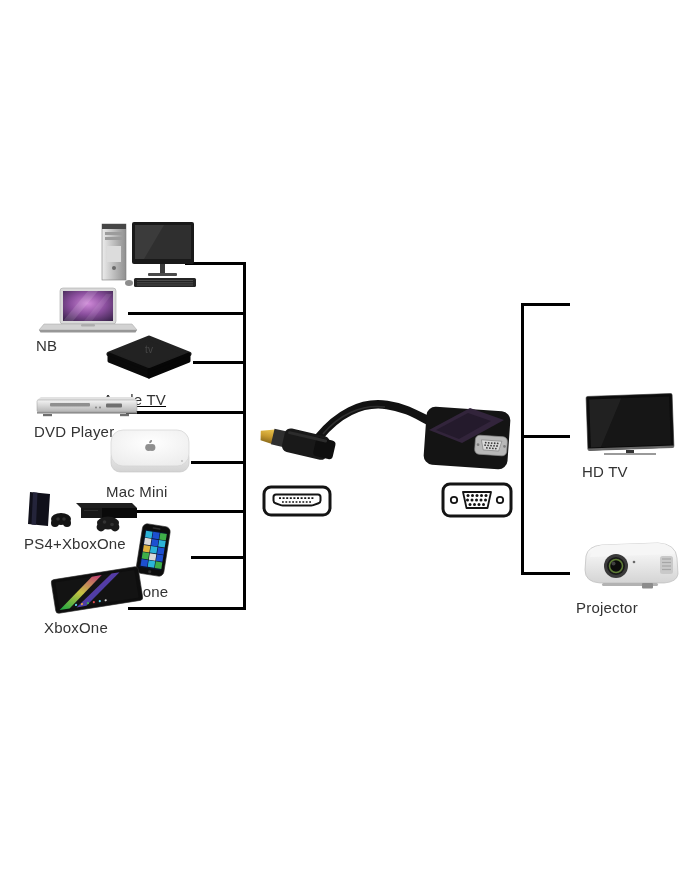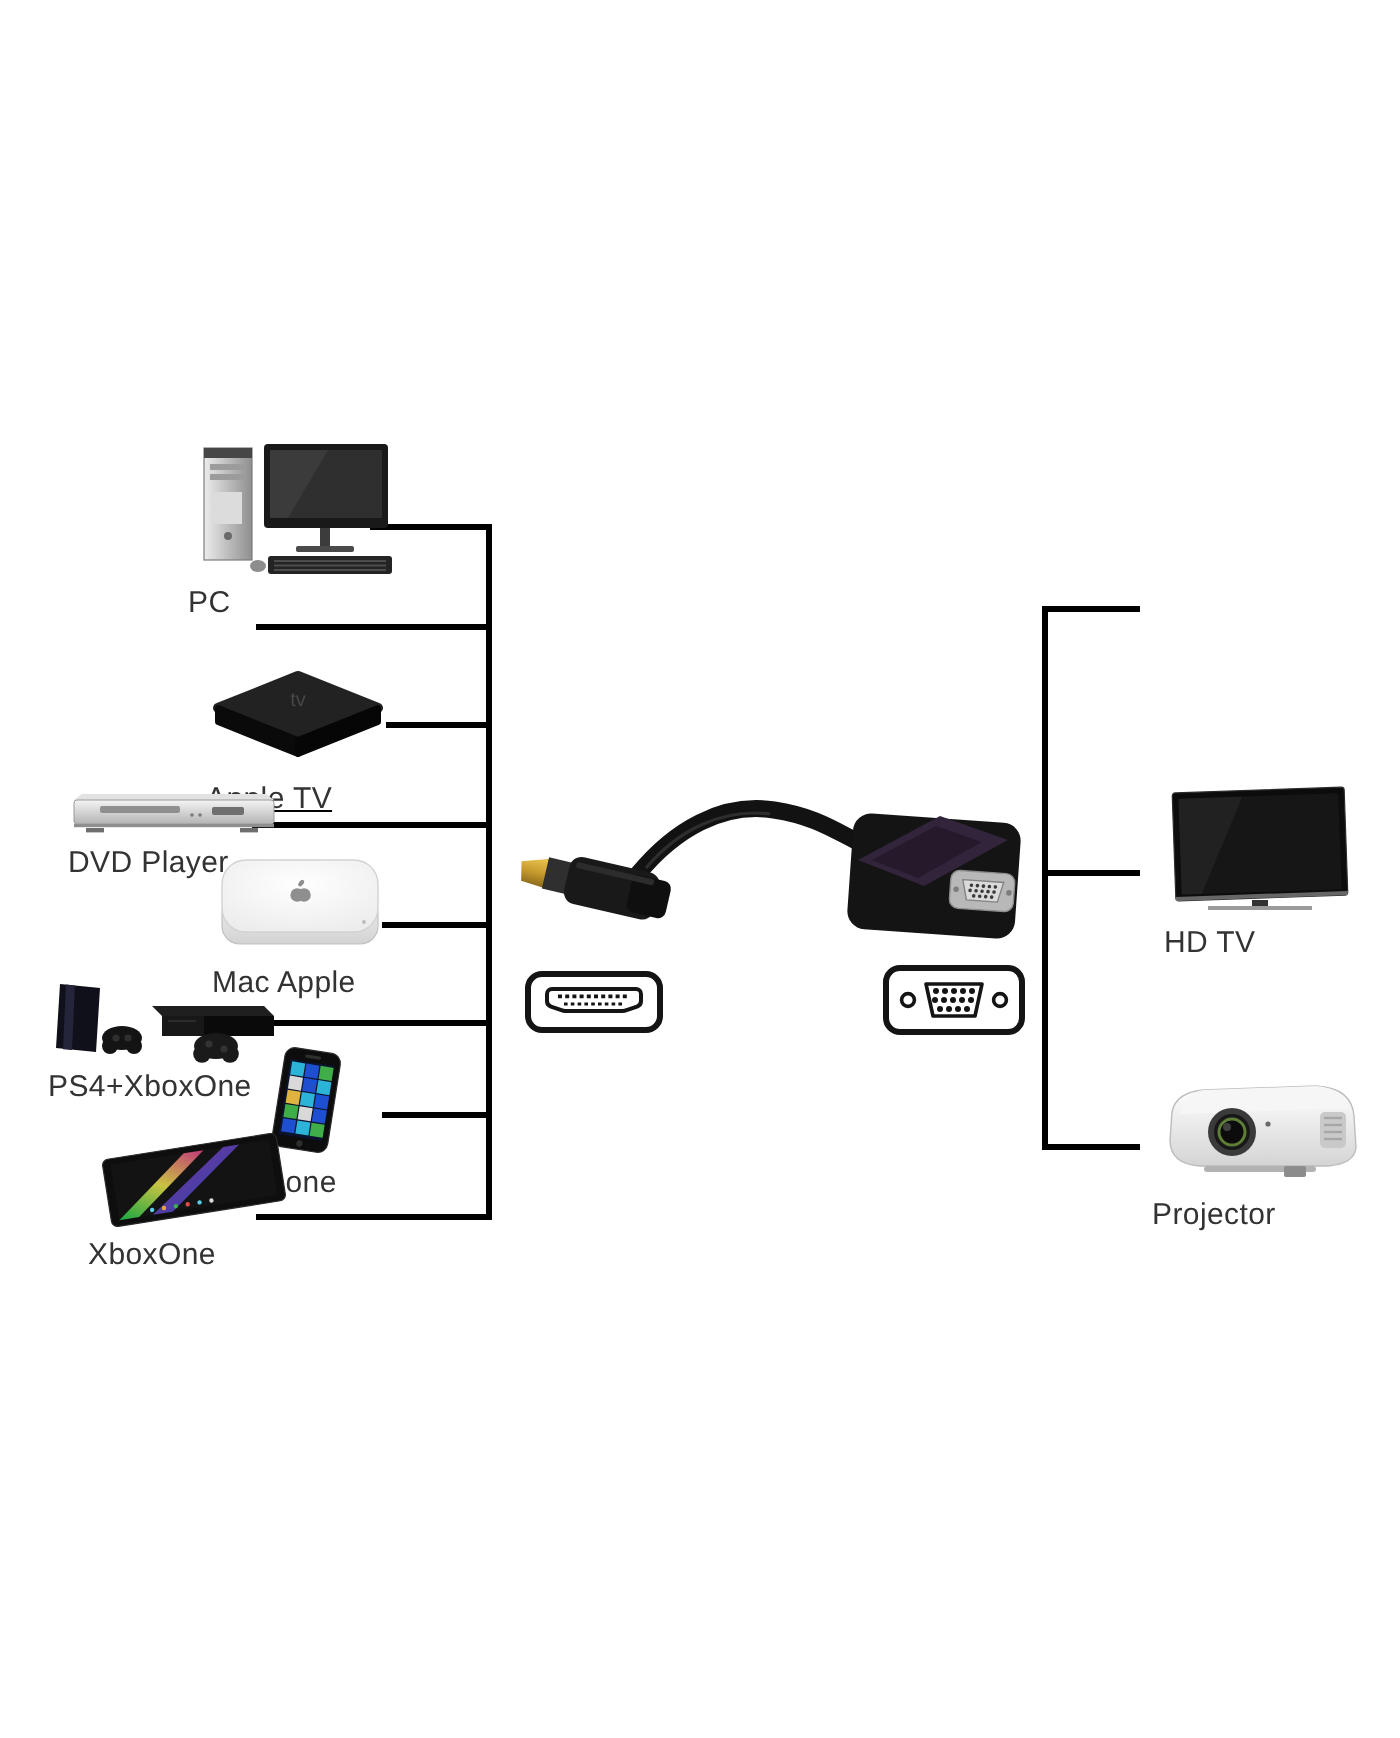--- a/index.html
+++ b/index.html
@@ -54,20 +54,39 @@
       <rect x="54" y="57" width="29" height="3" rx="1" fill="#4a4a4a"></rect>
       <ellipse cx="35" cy="67" rx="4" ry="3" fill="#8d8d8d"></ellipse>
       <rect x="40" y="62" width="62" height="9" rx="1.5" fill="#242424"></rect>
       <line x1="43" y1="64.5" x2="99" y2="64.5" stroke="#4d4d4d" stroke-width="1"></line>
       <line x1="43" y1="66.8" x2="99" y2="66.8" stroke="#4d4d4d" stroke-width="1"></line>
       <line x1="43" y1="69" x2="99" y2="69" stroke="#4d4d4d" stroke-width="1"></line>
     </svg>
     <div class="label">PC</div>
   </div>
 
+  <div class="device" style="left:36px;top:286px;width:104px;">
+    <svg width="104" height="48" viewBox="0 0 104 48">
+      <defs>
+        <radialGradient id="nbS" cx=".5" cy=".42" r=".8">
+          <stop offset="0" stop-color="#cf8ad8"></stop>
+            <stop offset=".45" stop-color="#8b4f9e"></stop>
+            <stop offset="1" stop-color="#2c1c3d"></stop>
+        </radialGradient>
+      </defs>
+      <rect x="24" y="2" width="56" height="36" rx="3" fill="#d9d9d9" stroke="#a8a8a8" stroke-width=".6"></rect>
+      <rect x="27" y="5" width="50" height="30" fill="url(#nbS)"></rect>
+      <polygon points="27,35 52,5 62,5 37,35" fill="#ffffff" opacity=".12"></polygon>
+      <polygon points="48,35 70,8 76,8 56,35" fill="#ffffff" opacity=".08"></polygon>
+      <polygon points="8,38 96,38 101,44 3,44" fill="#d2d2d2" stroke="#a3a3a3" stroke-width=".5"></polygon>
+      <rect x="45" y="38" width="14" height="2.4" rx="1.2" fill="#adadad"></rect>
+      <polygon points="3,44 101,44 99.5,46.5 4.5,46.5" fill="#979797"></polygon>
+    </svg>
+    <div class="label">NB</div>
+  </div>
 
   <div class="device" style="left:103px;top:334px;width:92px;text-decoration:underline;">
     <svg width="92" height="54" viewBox="0 0 92 54">
       <polygon points="46,4 86,20 46,36 6,20" fill="#222222" stroke="#222222" stroke-width="5" stroke-linejoin="round"></polygon>
       <polygon points="6,20 6,27 46,43 46,36" fill="#0a0a0a" stroke="#0a0a0a" stroke-width="3" stroke-linejoin="round"></polygon>
       <polygon points="86,20 86,27 46,43 46,36" fill="#060606" stroke="#060606" stroke-width="3" stroke-linejoin="round"></polygon>
       <text x="46" y="19" font-size="10" fill="#474747" text-anchor="middle">tv</text>
     </svg>
     <div class="label">Apple TV</div>
   </div>
@@ -107,21 +126,21 @@
       </defs>
       <rect x="5" y="22" width="78" height="24" rx="9" fill="url(#mmS)" stroke="#c2c2c2" stroke-width=".6"></rect>
       <rect x="5" y="4" width="78" height="36" rx="12" fill="url(#mmT)" stroke="#d2d2d2" stroke-width=".7"></rect>
       <g fill="#8f8f8f">
         <circle cx="42.6" cy="21.5" r="3.4"></circle>
         <circle cx="46" cy="21.5" r="3.4"></circle>
         <ellipse cx="44.6" cy="15.6" rx="1.1" ry="1.9" transform="rotate(38 44.6 15.6)"></ellipse>
       </g>
       <circle cx="76" cy="35" r="1" fill="#bdbdbd"></circle>
     </svg>
-    <div class="label">Mac Apple</div>
+    <div class="label">Mac Mini</div>
   </div>
 
   <div class="device" style="left:24px;top:490px;width:120px;">
     <svg width="120" height="42" viewBox="0 0 120 42">
       <polygon points="6,2 26,4 24,36 4,34" fill="#10101a"></polygon>
       <polygon points="9,2.3 13.5,2.8 12,35 7.5,34.6" fill="#24243a"></polygon>
       <g fill="#141414">
         <ellipse cx="37" cy="29" rx="10" ry="6"></ellipse>
         <circle cx="31" cy="33" r="4"></circle>
         <circle cx="43" cy="33" r="4"></circle>

